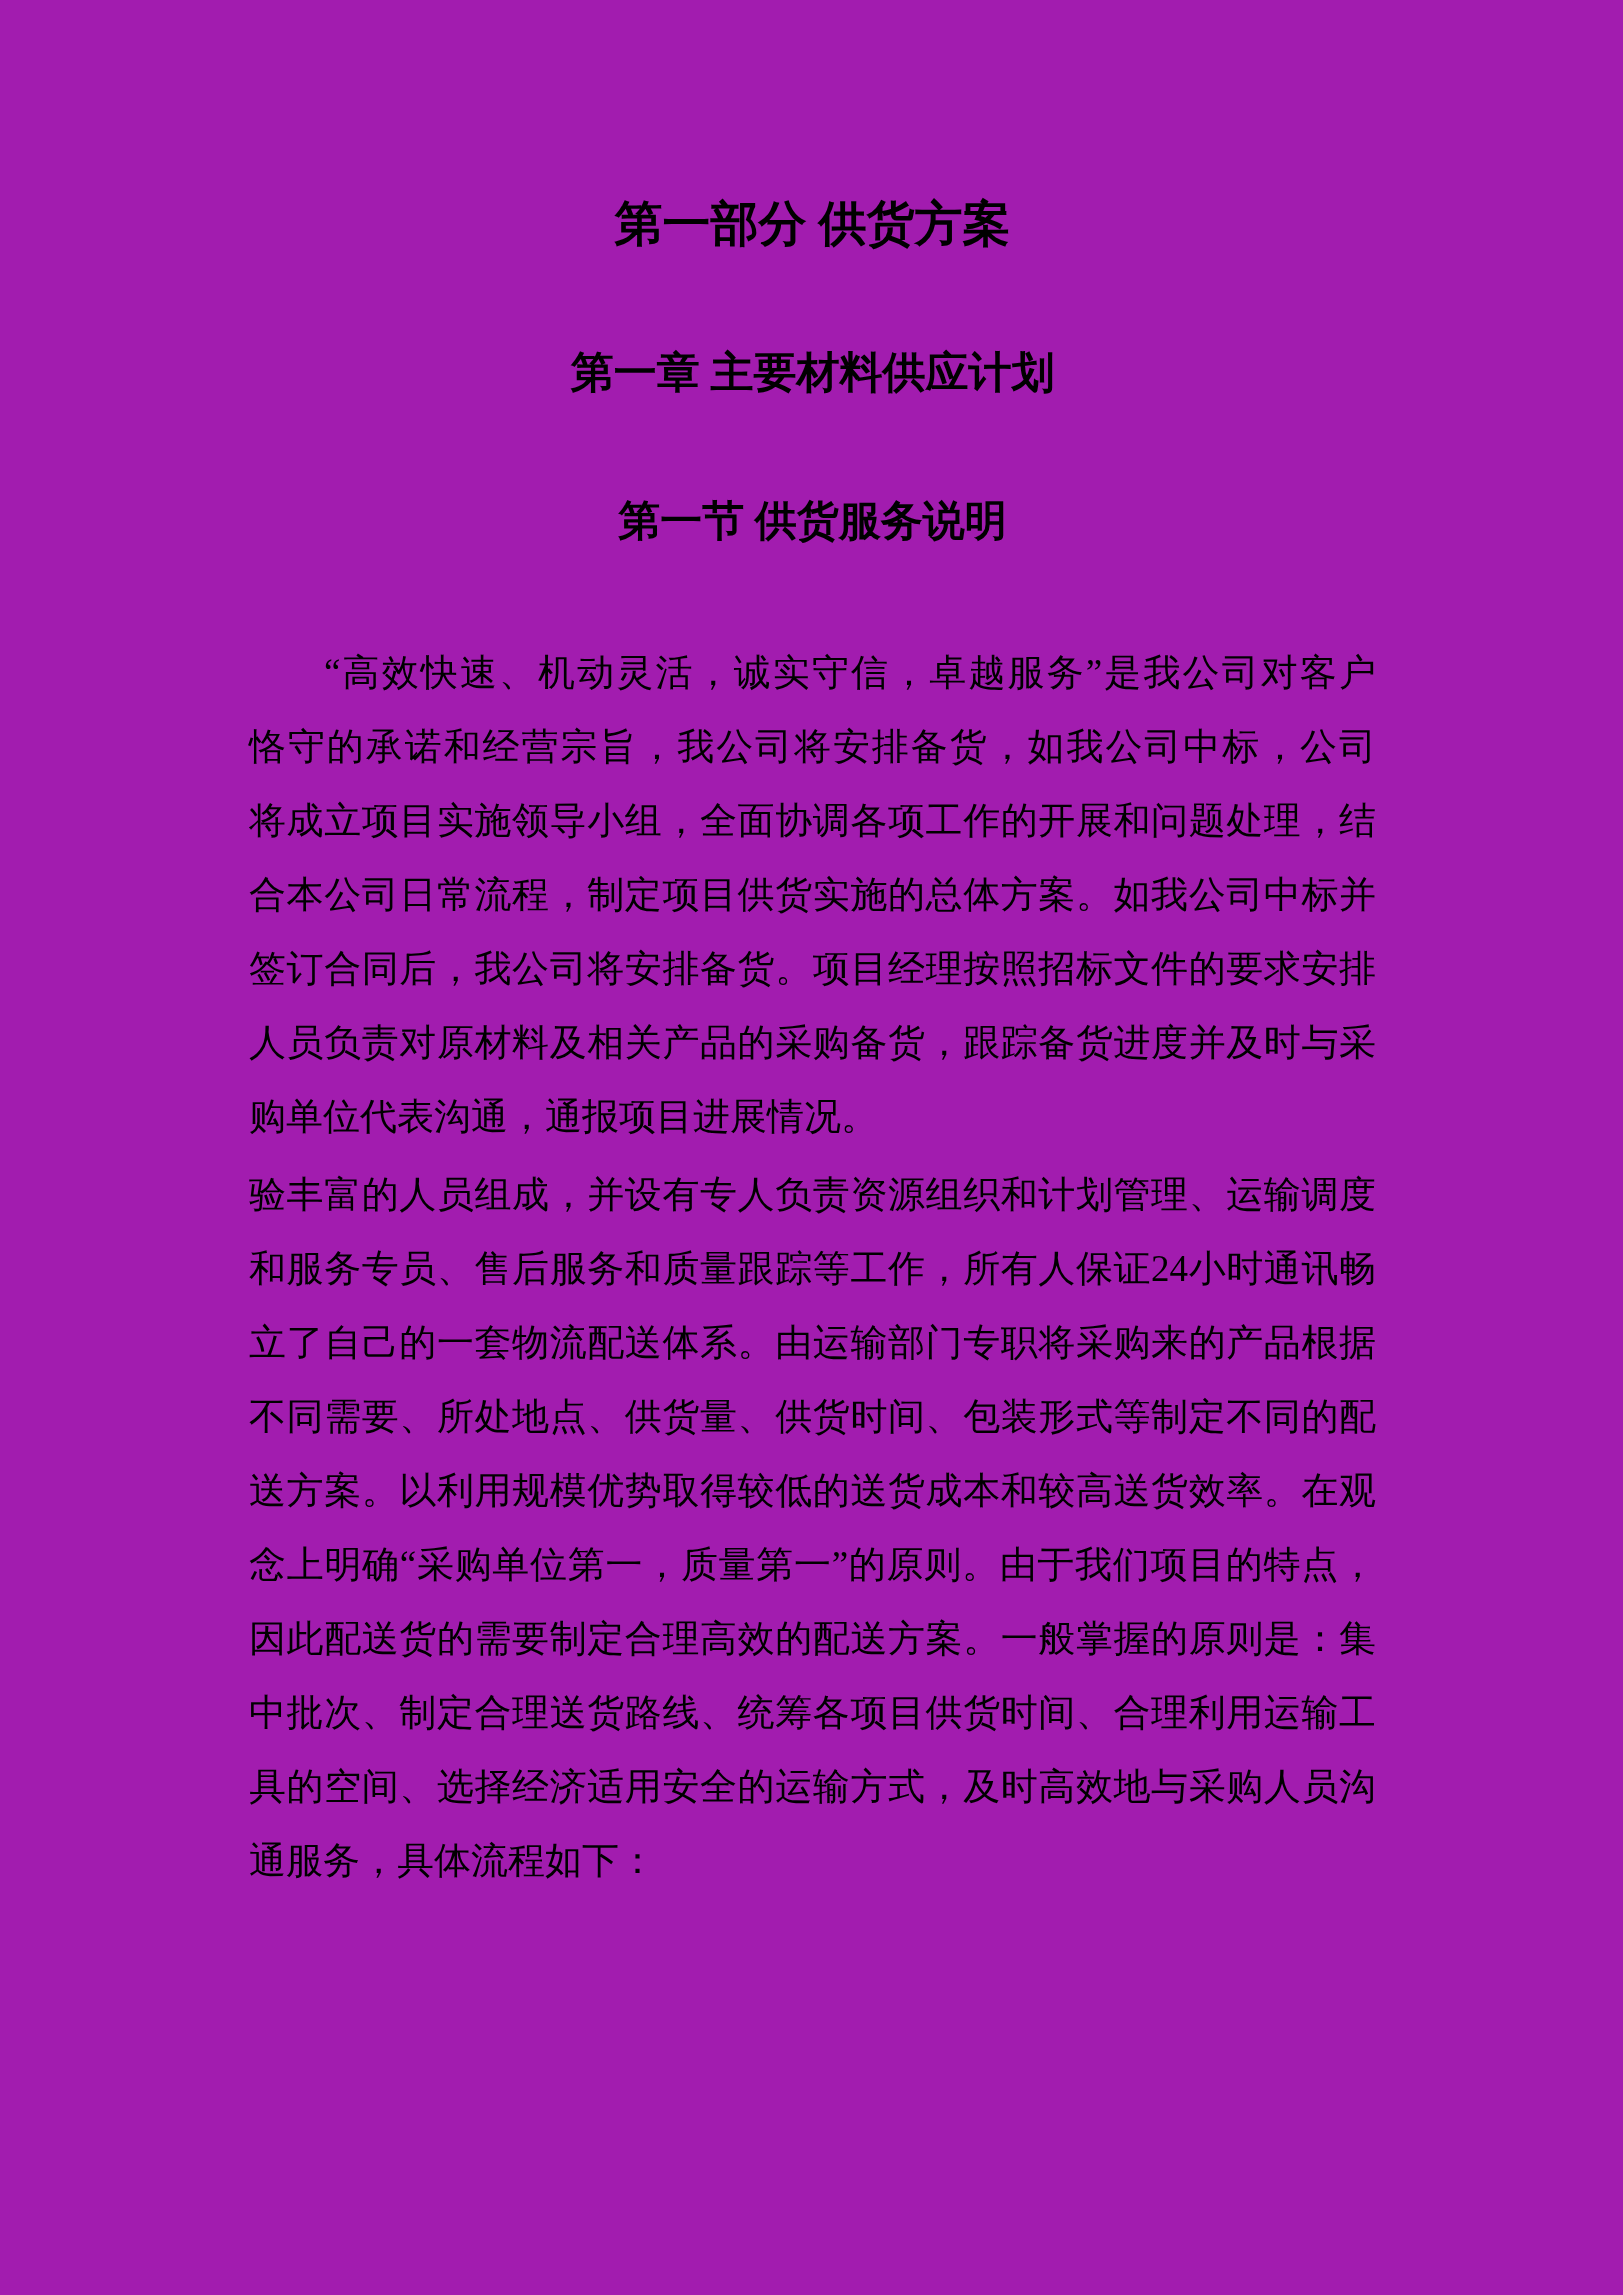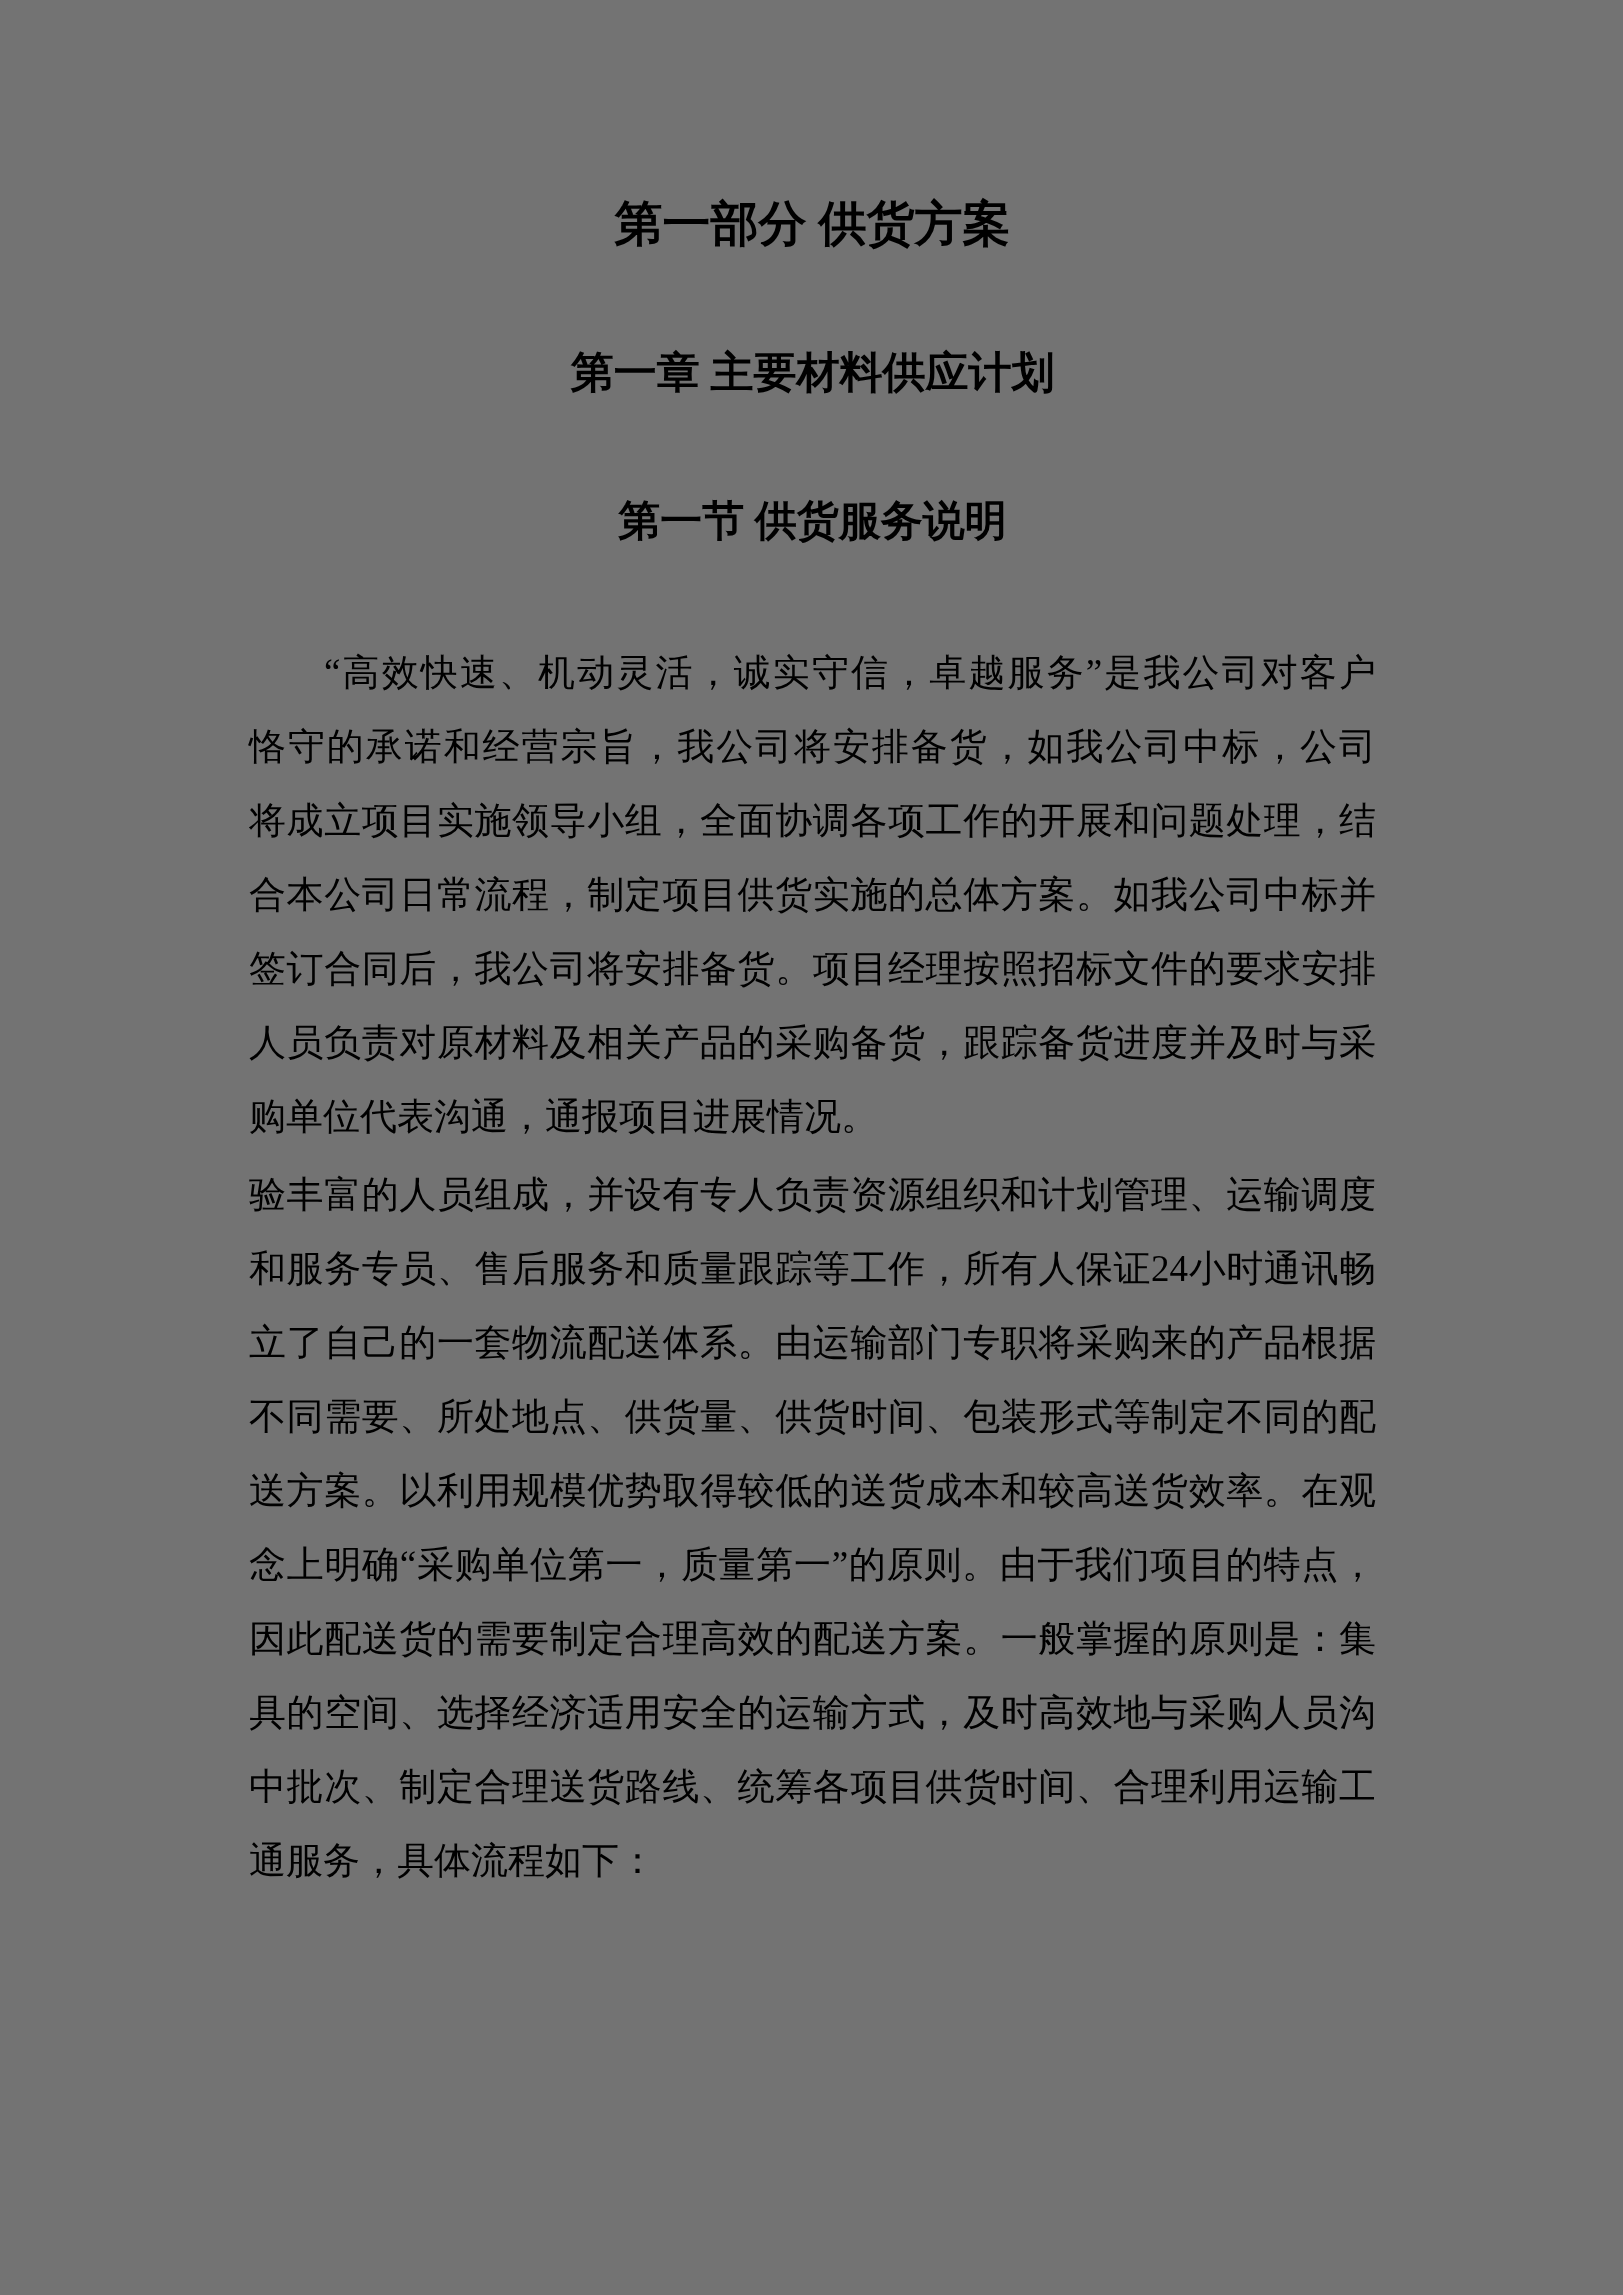--- a/index.html
+++ b/index.html
@@ -4,21 +4,21 @@
 <style>
   html, body {
     margin: 0;
     padding: 0;
     background: #ffffff;
   }
   .page {
     position: relative;
     width: 1623px;
     height: 2295px;
-    background: #737373;
+    background: #a21caf;
     color: #000000;
     font-family: "Liberation Serif", "DejaVu Serif", serif;
     overflow: hidden;
   }
   .content {
     padding: 0 243px 0 245px;
   }
   .h1, .h2, .h3 {
     font-weight: bold;
     text-align: center;
@@ -76,20 +76,20 @@
           <div class="line last">购单位代表沟通，通报项目进展情况。</div>
         </div>
         <div class="para">
           <div class="line">验丰富的人员组成，并设有专人负责资源组织和计划管理、运输调度</div>
           <div class="line">和服务专员、售后服务和质量跟踪等工作，所有人保证24小时通讯畅</div>
           <div class="line">立了自己的一套物流配送体系。由运输部门专职将采购来的产品根据</div>
           <div class="line">不同需要、所处地点、供货量、供货时间、包装形式等制定不同的配</div>
           <div class="line">送方案。以利用规模优势取得较低的送货成本和较高送货效率。在观</div>
           <div class="line">念上明确“采购单位第一，质量第一”的原则。由于我们项目的特点，</div>
           <div class="line">因此配送货的需要制定合理高效的配送方案。一般掌握的原则是：集</div>
+          <div class="line">中批次、制定合理送货路线、统筹各项目供货时间、合理利用运输工</div>
           <div class="line">具的空间、选择经济适用安全的运输方式，及时高效地与采购人员沟</div>
-          <div class="line">中批次、制定合理送货路线、统筹各项目供货时间、合理利用运输工</div>
           <div class="line last">通服务，具体流程如下：</div>
         </div>
       </div>
   </div>
 </div>
 
 
 </body></html>

